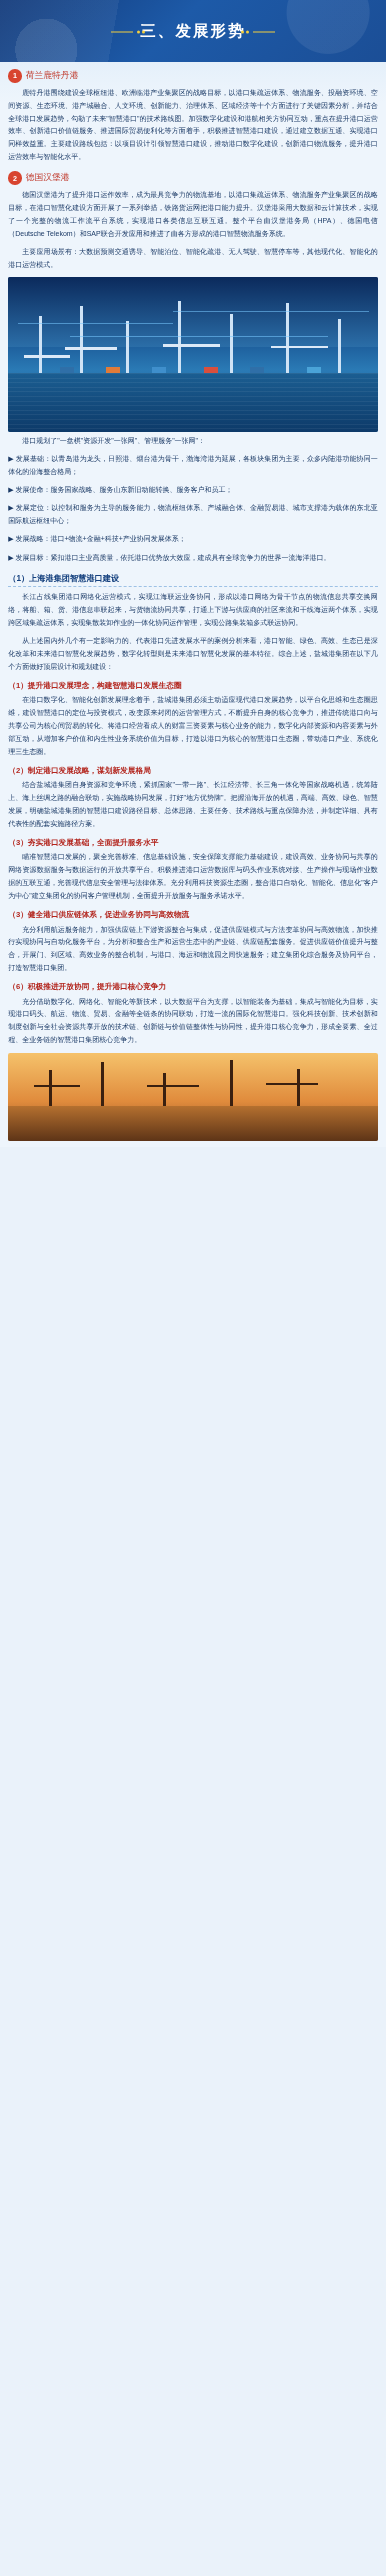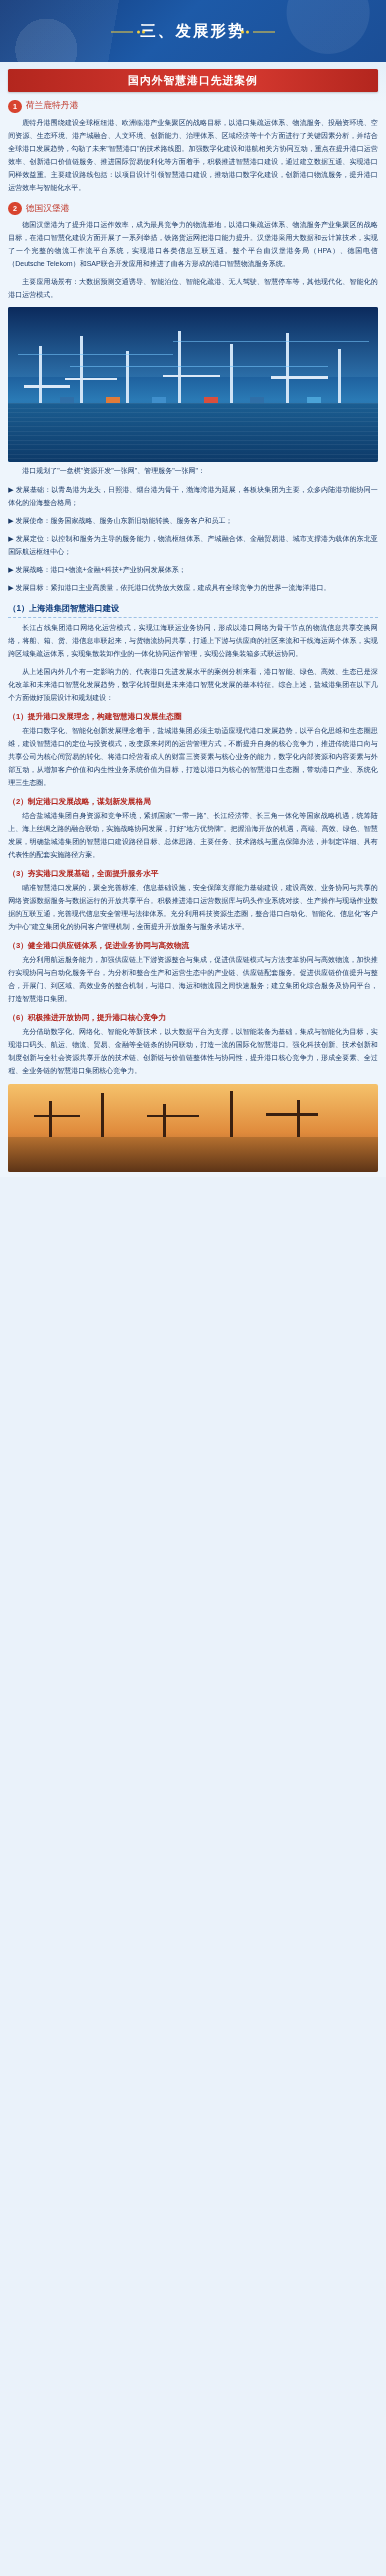--- a/index.html
+++ b/index.html
@@ -131,21 +131,20 @@
       <div class="chapter-title">
         <span class="dots d1"><span class="dot"></span><span class="dot"></span></span>
         <span>三、发展形势</span>
         <span class="dots d2"><span class="dot"></span><span class="dot"></span></span>
       </div>
     </div>
   </div>
 
   <div class="content">
 
-    <div class="red-bar">国内外智慧港口先进案例</div>
 
 
     <div class="sub-head">
       <span class="num">1</span>
       <span class="txt">荷兰鹿特丹港</span>
     </div>
     <p class="body">鹿特丹港围绕建设全球枢纽港、欧洲临港产业集聚区的战略目标，以港口集疏运体系、物流服务、投融资环境、空间资源、生态环境、港产城融合、人文环境、创新能力、治理体系、区域经济等十个方面进行了关键因素分析，并结合全球港口发展趋势，勾勒了未来"智慧港口"的技术路线图。加强数字化建设和港航相关方协同互动，重点在提升港口运营效率、创新港口价值链服务、推进国际贸易便利化等方面着手，积极推进智慧港口建设，通过建立数据互通、实现港口同样效益重。主要建设路线包括：以项目设计引领智慧港口建设，推动港口数字化建设，创新港口物流服务，提升港口运营效率与智能化水平。</p>
 
     <div class="sub-head">
       <span class="num">2</span>

